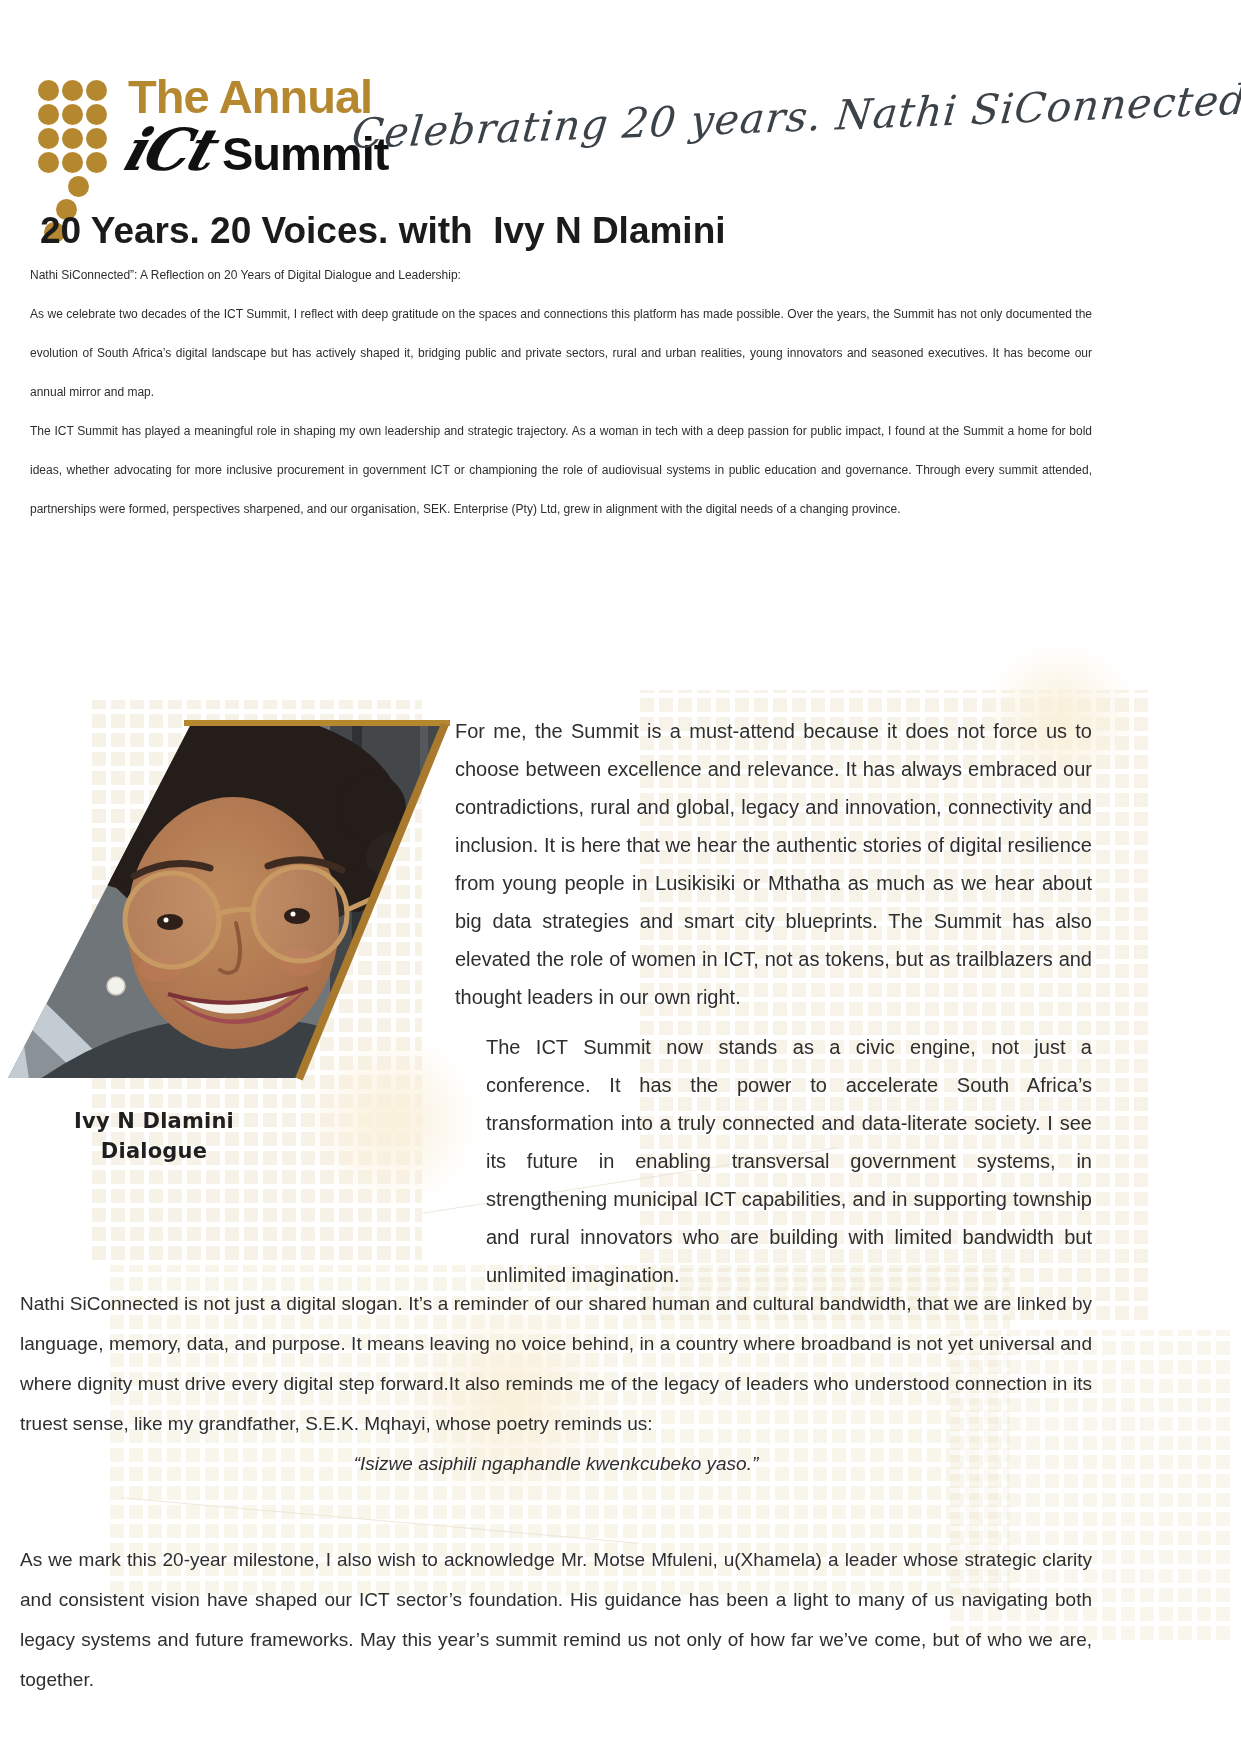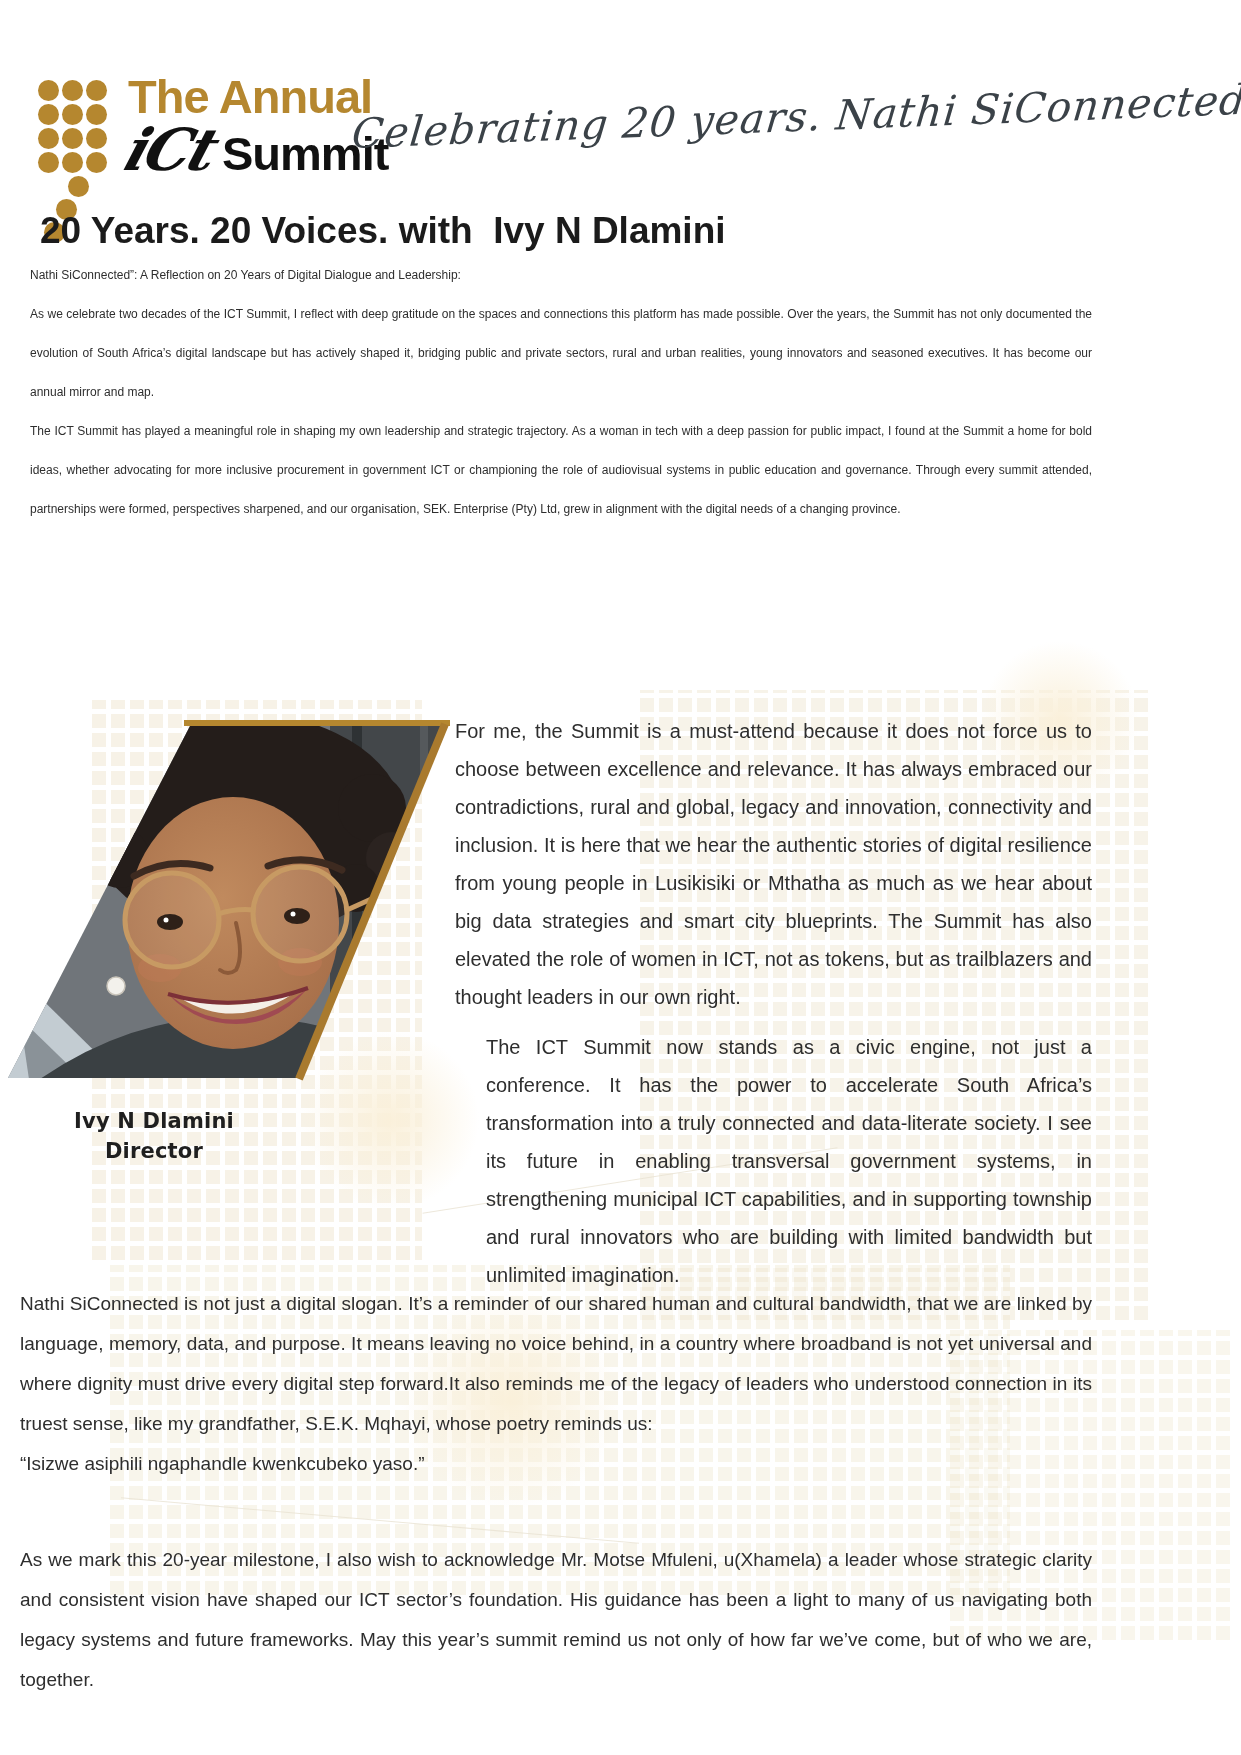--- a/index.html
+++ b/index.html
@@ -41,21 +41,21 @@
   .intro p.kicker{text-align:left;}
   .photo-wrap{position:absolute;left:0;top:718px;width:462px;height:368px;z-index:2;}
   .caption{position:absolute;left:8px;top:1106px;width:292px;z-index:2;text-align:center;
     font-weight:700;font-size:21px;line-height:30px;color:#1f1f1f;
     font-family:"DejaVu Sans",sans-serif;letter-spacing:.2px;}
   .rightcol{position:absolute;left:455px;top:712px;width:637px;z-index:2;}
   .rightcol p{margin:0;font-size:20px;line-height:38px;text-align:justify;}
   .rightcol p + p{margin-top:12px;margin-left:31px;}
   .closing{position:absolute;left:20px;top:1284px;width:1072px;z-index:2;}
   .closing p{margin:0;font-size:19px;line-height:40px;text-align:justify;}
-  .closing p.quote{text-align:left;}
+  .closing p.quote{text-align:center;font-style:italic;}
   .closing p.final{margin-top:56px;}
 </style>
 </head>
 <body>
 
 <div class="page">
 
   <div class="patch" style="left:92px;top:700px;width:330px;height:560px;"></div>
   <div class="patch" style="left:640px;top:690px;width:510px;height:630px;opacity:.5;"></div>
   <div class="patch" style="left:110px;top:1265px;width:900px;height:330px;opacity:.45;"></div>
@@ -145,21 +145,21 @@
         <circle cx="370" cy="232" r="8" fill="#f3f1ec" stroke="#c9c4ba" stroke-width="1.5"></circle>
       </g>
 
       <line x1="184" y1="5" x2="450" y2="5" stroke="#b5872f" stroke-width="6"></line>
       <line x1="445" y1="6" x2="299" y2="361" stroke="#a97a2e" stroke-width="8"></line>
     </svg>
   </div>
 
   <div class="caption">
     <div>Ivy N Dlamini</div>
-    <div>Director</div>
+    <div>Dialogue</div>
   </div>
 
   <div class="rightcol">
     <p>For me, the Summit is a must-attend because it does not force us to choose between excellence and relevance. It has always embraced our contradictions, rural and global, legacy and innovation, connectivity and inclusion. It is here that we hear the authentic stories of digital resilience from young people in Lusikisiki or Mthatha as much as we hear about big data strategies and smart city blueprints. The Summit has also elevated the role of women in ICT, not as tokens, but as trailblazers and thought leaders in our own right.</p>
     <p>The ICT Summit now stands as a civic engine, not just a conference. It has the power to accelerate South Africa’s transformation into a truly connected and data-literate society. I see its future in enabling transversal government systems, in strengthening municipal ICT capabilities, and in supporting township and rural innovators who are building with limited bandwidth but unlimited imagination.</p>
   </div>
 
   <div class="closing">
     <p>Nathi SiConnected is not just a digital slogan. It’s a reminder of our shared human and cultural bandwidth, that we are linked by language, memory, data, and purpose. It means leaving no voice behind, in a country where broadband is not yet universal and where dignity must drive every digital step forward.It also reminds me of the legacy of leaders who understood connection in its truest sense, like my grandfather, S.E.K. Mqhayi, whose poetry reminds us:</p>
     <p class="quote">“Isizwe asiphili ngaphandle kwenkcubeko yaso.”</p>

